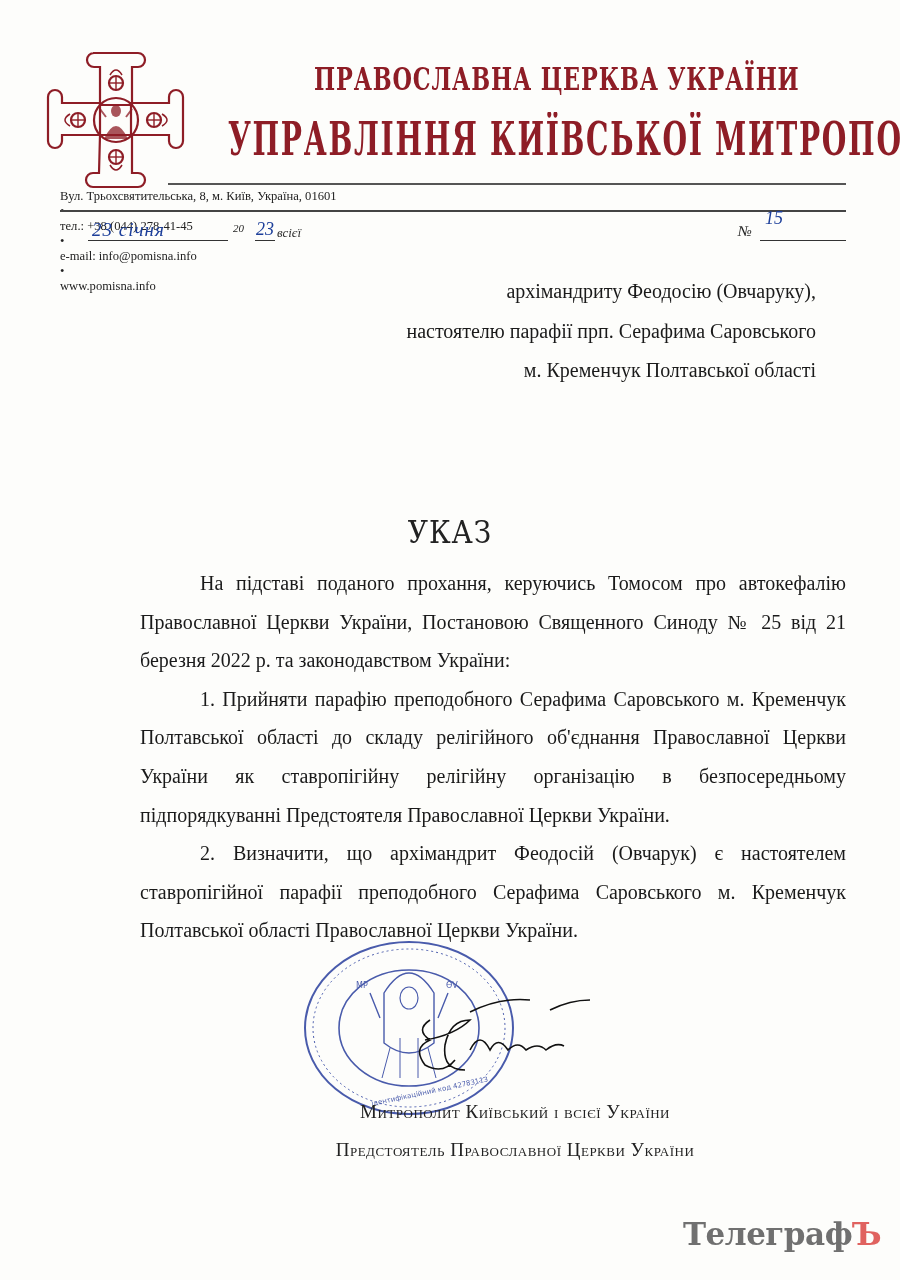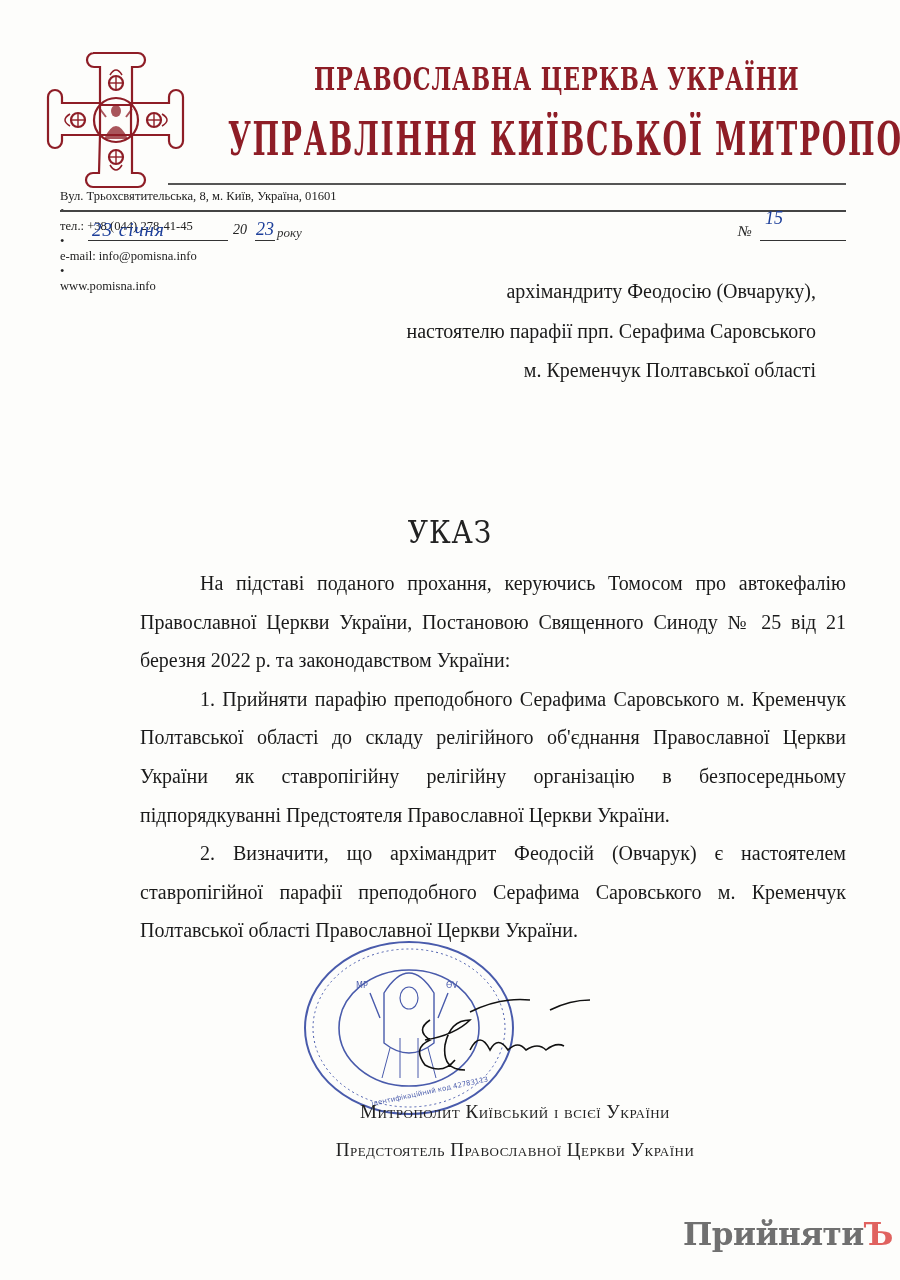--- a/index.html
+++ b/index.html
@@ -24,21 +24,21 @@
   #contacts {
     left: 60px; top: 189px; width: 786px; font-size: 12.6px;
     font-family: "Liberation Serif", serif; color: #222; white-space: nowrap;
     display: flex; justify-content: space-between; flex-direction: column;
   }
 
   
   .hand { font-family: Liberation Serif, serif; font-style: italic; color: #1d3f9a; }
   #date-day { left: 92px; top: 219px; font-size: 19px; letter-spacing: 1px; }
   #date-line { left: 88px; top: 240px; width: 140px; height: 1px; background: #333; }
-  #year-pre { left: 233px; top: 222px; font-size: 14px; font-style: italic; color: #222; }
+  #year-pre { left: 233px; top: 222px; font-size: 11px; font-style: italic; color: #222; }
   #year-hand { left: 256px; top: 219px; font-size: 18px; }
   #year-line { left: 255px; top: 240px; width: 20px; height: 1px; background: #333; }
   #year-suf { left: 277px; top: 225px; font-size: 13px; font-style: italic; color: #333; }
   #num-label { left: 738px; top: 223px; font-size: 15px; font-style: italic; color: #222; }
   #num-val { left: 765px; top: 208px; font-size: 18px; }
   #num-line { left: 760px; top: 240px; width: 86px; height: 1px; background: #333; }
 
   
   .addr { right: 84px; font-size: 20px; white-space: nowrap; text-align: right; }
   #addr1 { top: 280px; margin-left: 24px; }
@@ -121,21 +121,21 @@
   <span>•</span>
   <span>www.pomisna.info</span>
 </div>
 <div id="rule2" class="abs rule"></div>
 
 <div id="date-day" class="abs hand">23 січня</div>
 <div id="date-line" class="abs"></div>
 <div id="year-pre" class="abs">20</div>
 <div id="year-hand" class="abs hand">23</div>
 <div id="year-line" class="abs"></div>
-<div id="year-suf" class="abs">року</div>
+<div id="year-suf" class="abs">всієї</div>
 <div id="num-label" class="abs">№</div>
 <div id="num-val" class="abs hand">15</div>
 <div id="num-line" class="abs"></div>
 
 <div id="addr1" class="abs addr">архімандриту Феодосію (Овчаруку),</div>
 <div id="addr2" class="abs addr">настоятелю парафії прп. Серафима Саровського</div>
 <div id="addr3" class="abs addr">м. Кременчук Полтавської області</div>
 
 <div id="ukaz" class="abs">УКАЗ</div>
 
@@ -162,13 +162,13 @@
   <text x="70" y="160" fill="#2a3f9e" font-family="DejaVu Sans, sans-serif" font-size="7" transform="rotate(-12 109 155)">ідентифікаційний код 42783113</text>
 </svg>
 
 <svg id="signature" class="abs" viewBox="0 0 200 100">
   <path d="M30 30 q-15 10 0 20 q-18 8 -5 25 q18 10 30 -5 M25 50 q30 -5 45 -20 q-20 0 -25 25 q-3 25 20 25 M70 60 q10 -20 20 0 q8 -15 18 0 q10 -10 18 0 q12 -8 20 0 q10 -8 18 -4 M150 20 q20 -10 40 -10 M70 22 q30 -15 60 -12" fill="none" stroke="#111" stroke-width="1.6"></path>
 </svg>
 
 <div id="sig1" class="abs sigline">Митрополит Київський і всієї України</div>
 <div id="sig2" class="abs sigline">Предстоятель Православної Церкви України</div>
 
-<div id="wm" class="abs"><span>Прийняти</span><span id="wm-end">Ъ</span></div>
+<div id="wm" class="abs"><span>Телеграф</span><span id="wm-end">Ъ</span></div>
 
 </body></html>

